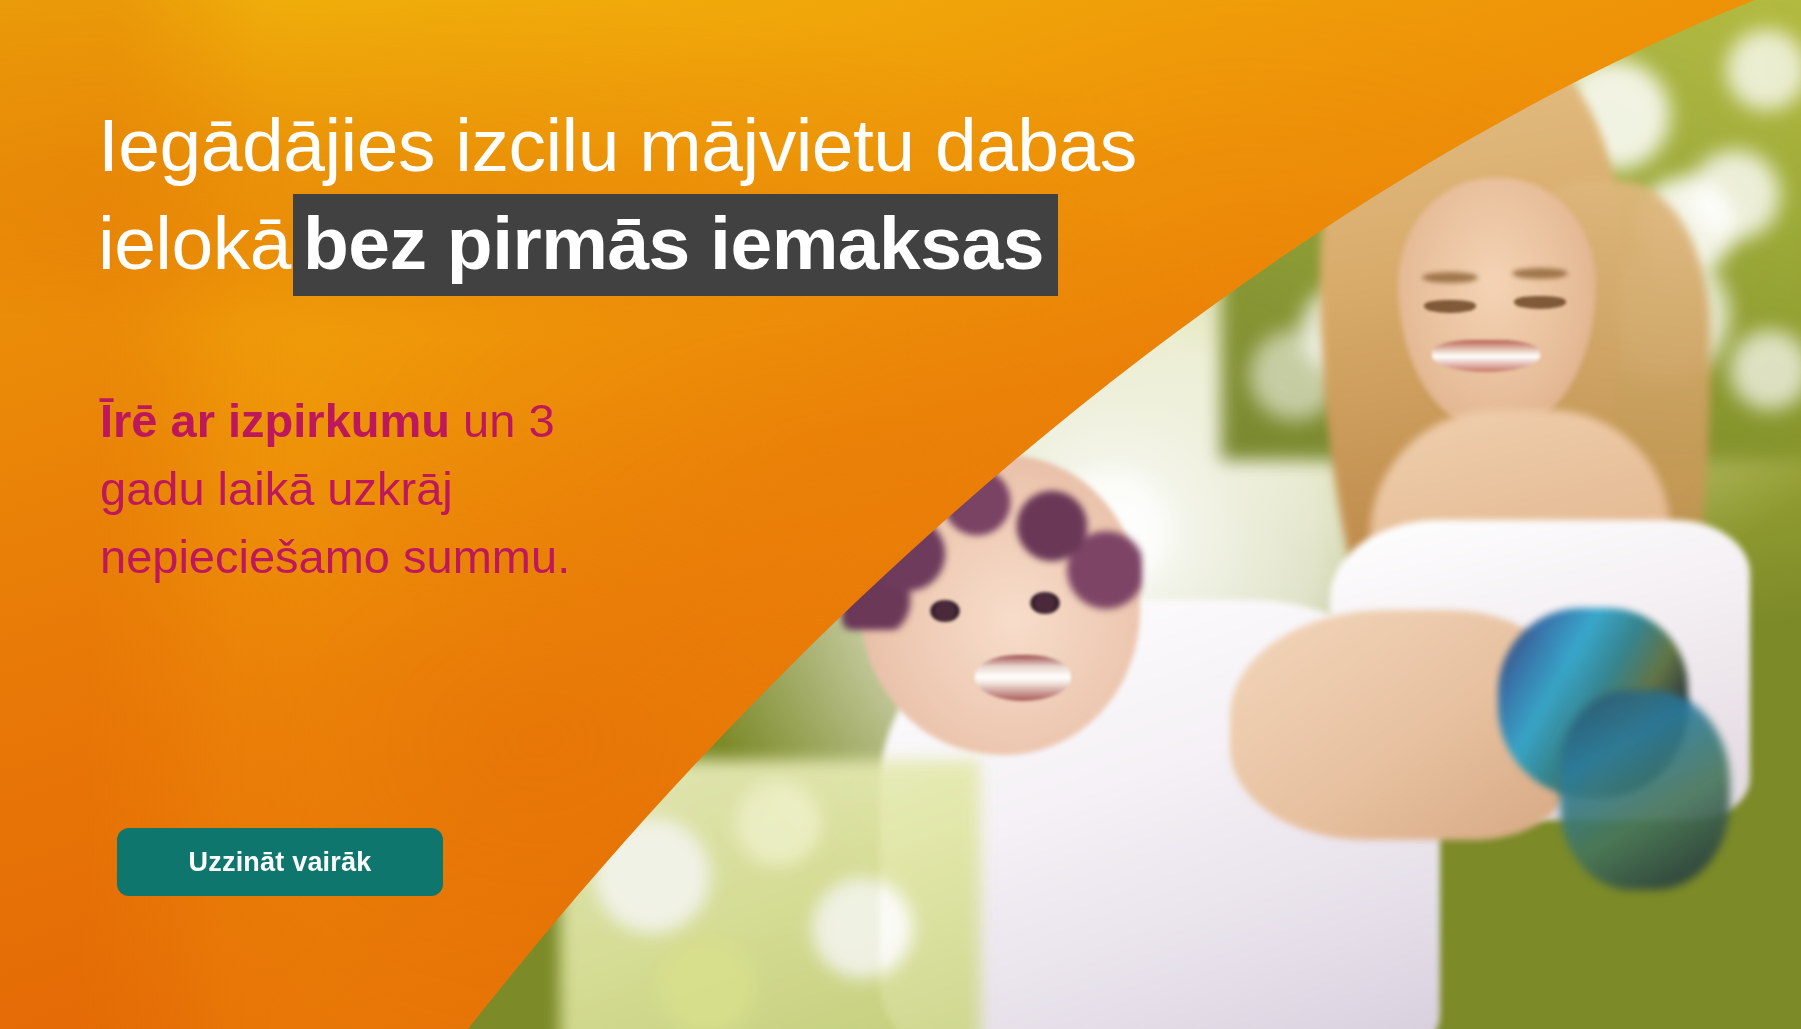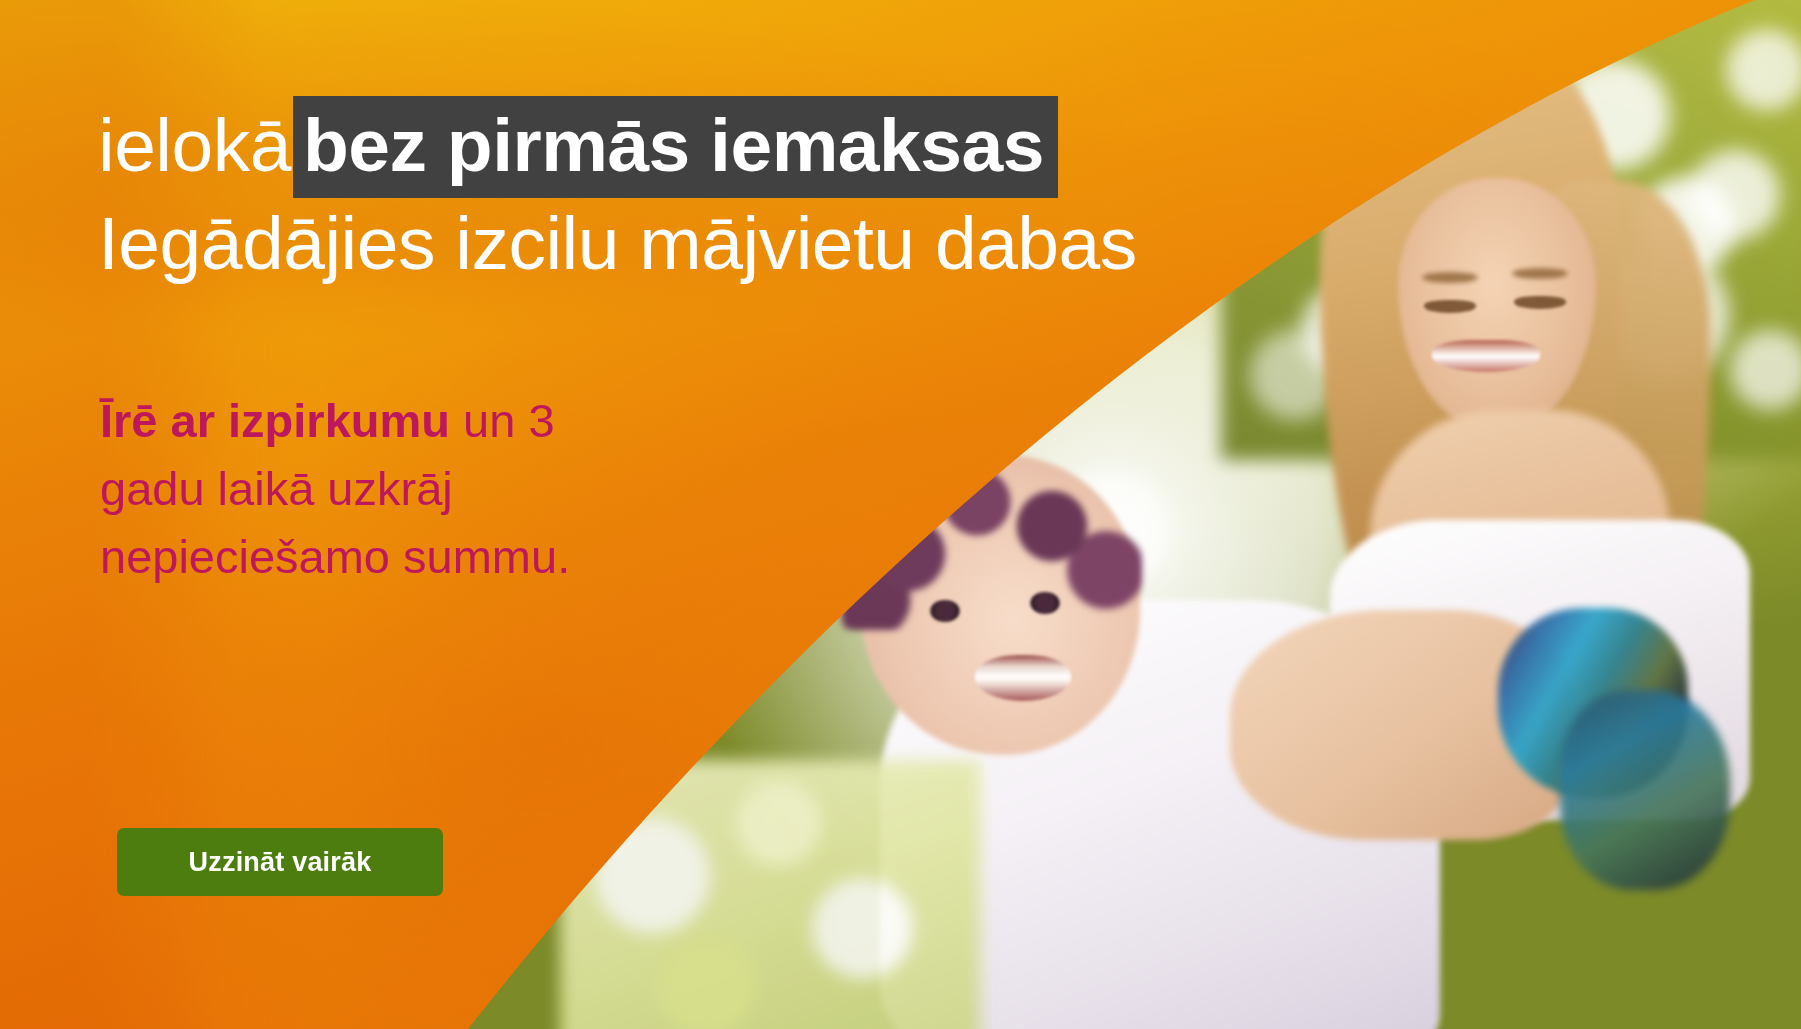--- a/index.html
+++ b/index.html
@@ -288,22 +288,22 @@
   }
   .subcopy b { font-weight: 700; }
 
   .cta {
     position: absolute;
     left: 117px;
     top: 828px;
     width: 326px;
     height: 68px;
     border: none;
-    border-radius: 7px;
-    background: #4d7c0f;
+    border-radius: 12px;
+    background: #0f766e;
     color: #ffffff;
     font-family: "Liberation Sans", sans-serif;
     font-size: 27px;
     font-weight: 700;
     letter-spacing: .2px;
     cursor: pointer;
     padding: 0;
   }
 </style>
 </head>
@@ -345,22 +345,22 @@
     <div class="bracelet2"></div>
     <div class="flower-bokeh"></div>
   </div>
 
   <div class="orange-panel"></div>
   <div class="panel-texture"></div>
 
   <div class="content">
 
     <div class="headline">
+      <span class="line">Iegādājies izcilu mājvietu dabas</span>
       <span class="line"><span>ielokā</span><span class="hl-emph">bez pirmās iemaksas</span></span>
-      <span class="line">Iegādājies izcilu mājvietu dabas</span>
     </div>
 
     <div class="subcopy">
       <b>Īrē ar izpirkumu</b><span> un 3 gadu laikā uzkrāj nepieciešamo summu.</span>
     </div>
 
     <button class="cta">Uzzināt vairāk</button>
 
   </div>
 </div>

